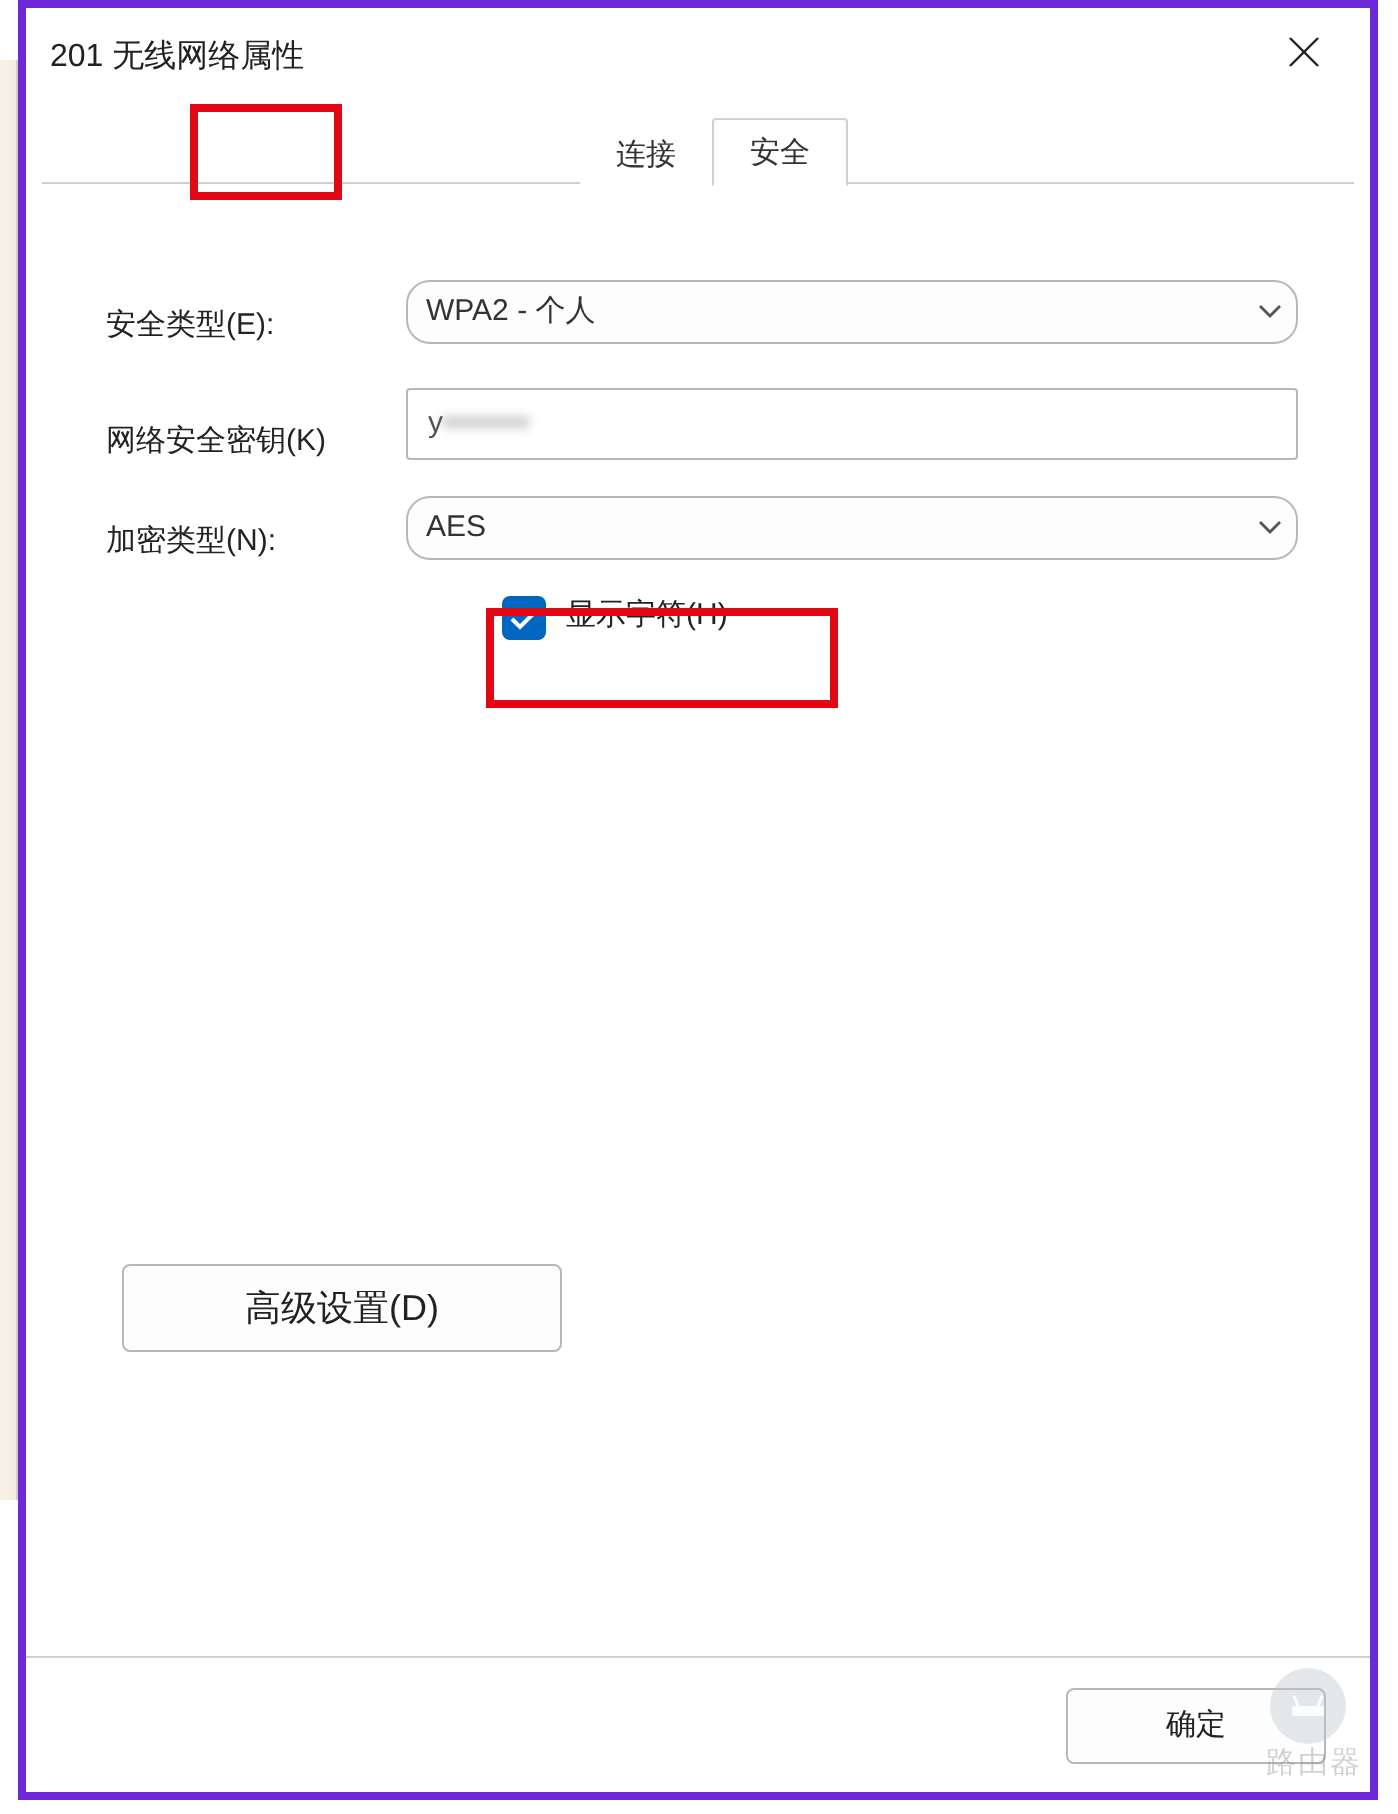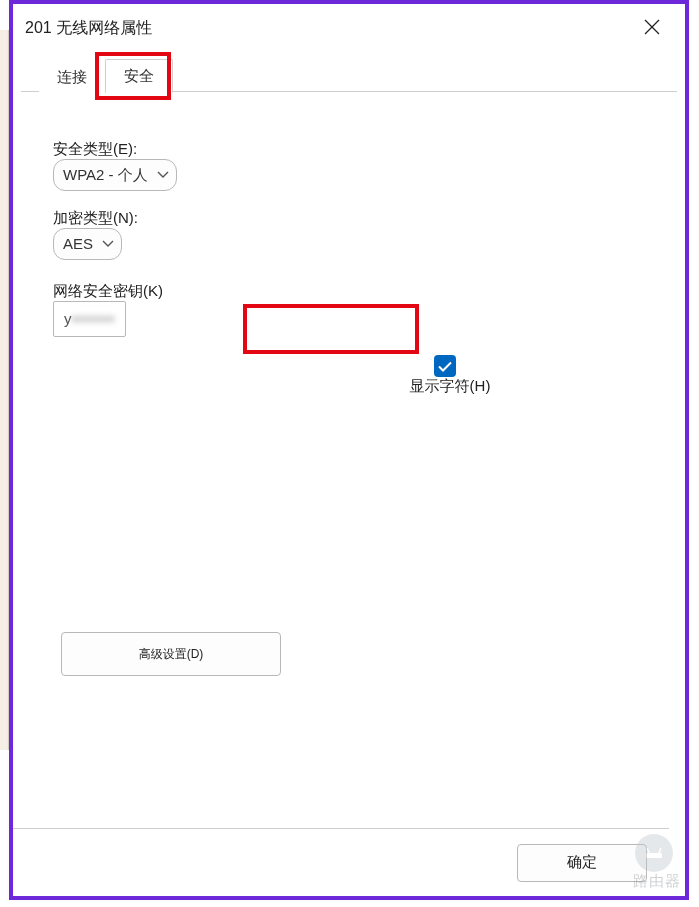--- a/index.html
+++ b/index.html
@@ -42,22 +42,23 @@
     align-items: center;
     justify-content: center;
     cursor: pointer;
   }
   .close-btn svg { width: 16px; height: 16px; }
 
   .tabstrip {
     display: flex;
     align-items: flex-end;
     height: 40px;
-    padding-left: 26px;
+    padding-left: 16px;
     position: relative;
+    justify-content: center;
   }
   .tabstrip-border {
     position: absolute;
     left: 8px;
     right: 8px;
     bottom: 0;
     height: 1px;
     background: #cfcfcf;
   }
   .tab {
@@ -82,23 +83,22 @@
     z-index: 5;
   }
   .highlight-tab { left: 82px; top: 48px; width: 76px; height: 48px; }
   .highlight-check { left: 230px; top: 300px; width: 176px; height: 50px; }
 
   .content {
     padding: 48px 36px 0 40px;
   }
   .form-row {
     display: flex;
-    align-items: flex-start;
+    align-items: flex-end;
     margin-bottom: 18px;
-    flex-direction: column;
   }
   .form-row .label {
     width: 150px;
     flex-shrink: 0;
     font-size: 15px;
     color: #222;
   }
   .form-row .control {
     flex: 1;
   }
@@ -136,24 +136,22 @@
   }
   .text-input .obscured {
     filter: blur(3px);
     letter-spacing: 1px;
     color: #777;
     display:inline-block;
   }
 
   .check-row {
     display: flex;
-    align-items: center;
     margin-left: 198px;
     margin-top: 6px;
-    flex-direction: column;
   }
   .checkbox {
     width: 22px;
     height: 22px;
     border-radius: 4px;
     background: #0067c0;
     display: flex;
     align-items: center;
     justify-content: center;
     margin-right: 10px;
@@ -163,32 +161,32 @@
 
   .adv-btn {
     position: absolute;
     left: 48px;
     top: 628px;
     width: 220px;
     height: 44px;
     border: 1px solid #b8b8b8;
     background: #fdfdfd;
     border-radius: 4px;
-    font-size: 12px;
+    font-size: 18px;
     color: #222;
     display: flex;
     align-items: center;
     justify-content: center;
     cursor: pointer;
     text-align: center;
   }
 
   .footer {
     position: absolute;
-    left: 0; right: 16px; bottom: 0;
+    left: 0; right: 0; bottom: 0;
     height: 68px;
     border-top: 1px solid #cfcfcf;
     display: flex;
     justify-content: flex-end;
     align-items: center;
     padding-right: 22px;
     gap: 20px;
     background: #fff;
   }
   .btn {
@@ -272,43 +270,43 @@
           <div class="select-inner">WPA2 - 个人</div>
           <span class="chev">
             <svg viewBox="0 0 12 8" fill="none" stroke="#555" stroke-width="1.4">
               <polyline points="1,1 6,6 11,1"></polyline>
             </svg>
           </span>
         </div>
       </div>
     </div>
 
+    <div class="form-row" style="margin-top:22px;">
+      <div class="label">网络安全密钥(K)</div>
+      <div class="control">
+        <div class="text-input">
+          <span>y</span><span class="obscured">•••••••</span>
+        </div>
+      </div>
+    </div>
+
     <div class="form-row">
       <div class="label">加密类型(N):</div>
       <div class="control">
         <div class="select-box">
           <div class="select-inner">AES</div>
           <span class="chev">
             <svg viewBox="0 0 12 8" fill="none" stroke="#555" stroke-width="1.4">
               <polyline points="1,1 6,6 11,1"></polyline>
             </svg>
           </span>
         </div>
       </div>
     </div>
 
-    <div class="form-row" style="margin-top:22px;">
-      <div class="label">网络安全密钥(K)</div>
-      <div class="control">
-        <div class="text-input">
-          <span>y</span><span class="obscured">•••••••</span>
-        </div>
-      </div>
-    </div>
-
     <div class="check-row">
       <div class="checkbox">
         <span>
           <svg viewBox="0 0 14 11" fill="none" stroke="#fff" stroke-width="2">
             <polyline points="1,5.5 5,9.5 13,1.5"></polyline>
           </svg>
         </span>
       </div>
       <div class="check-label">显示字符(H)</div>
     </div>

